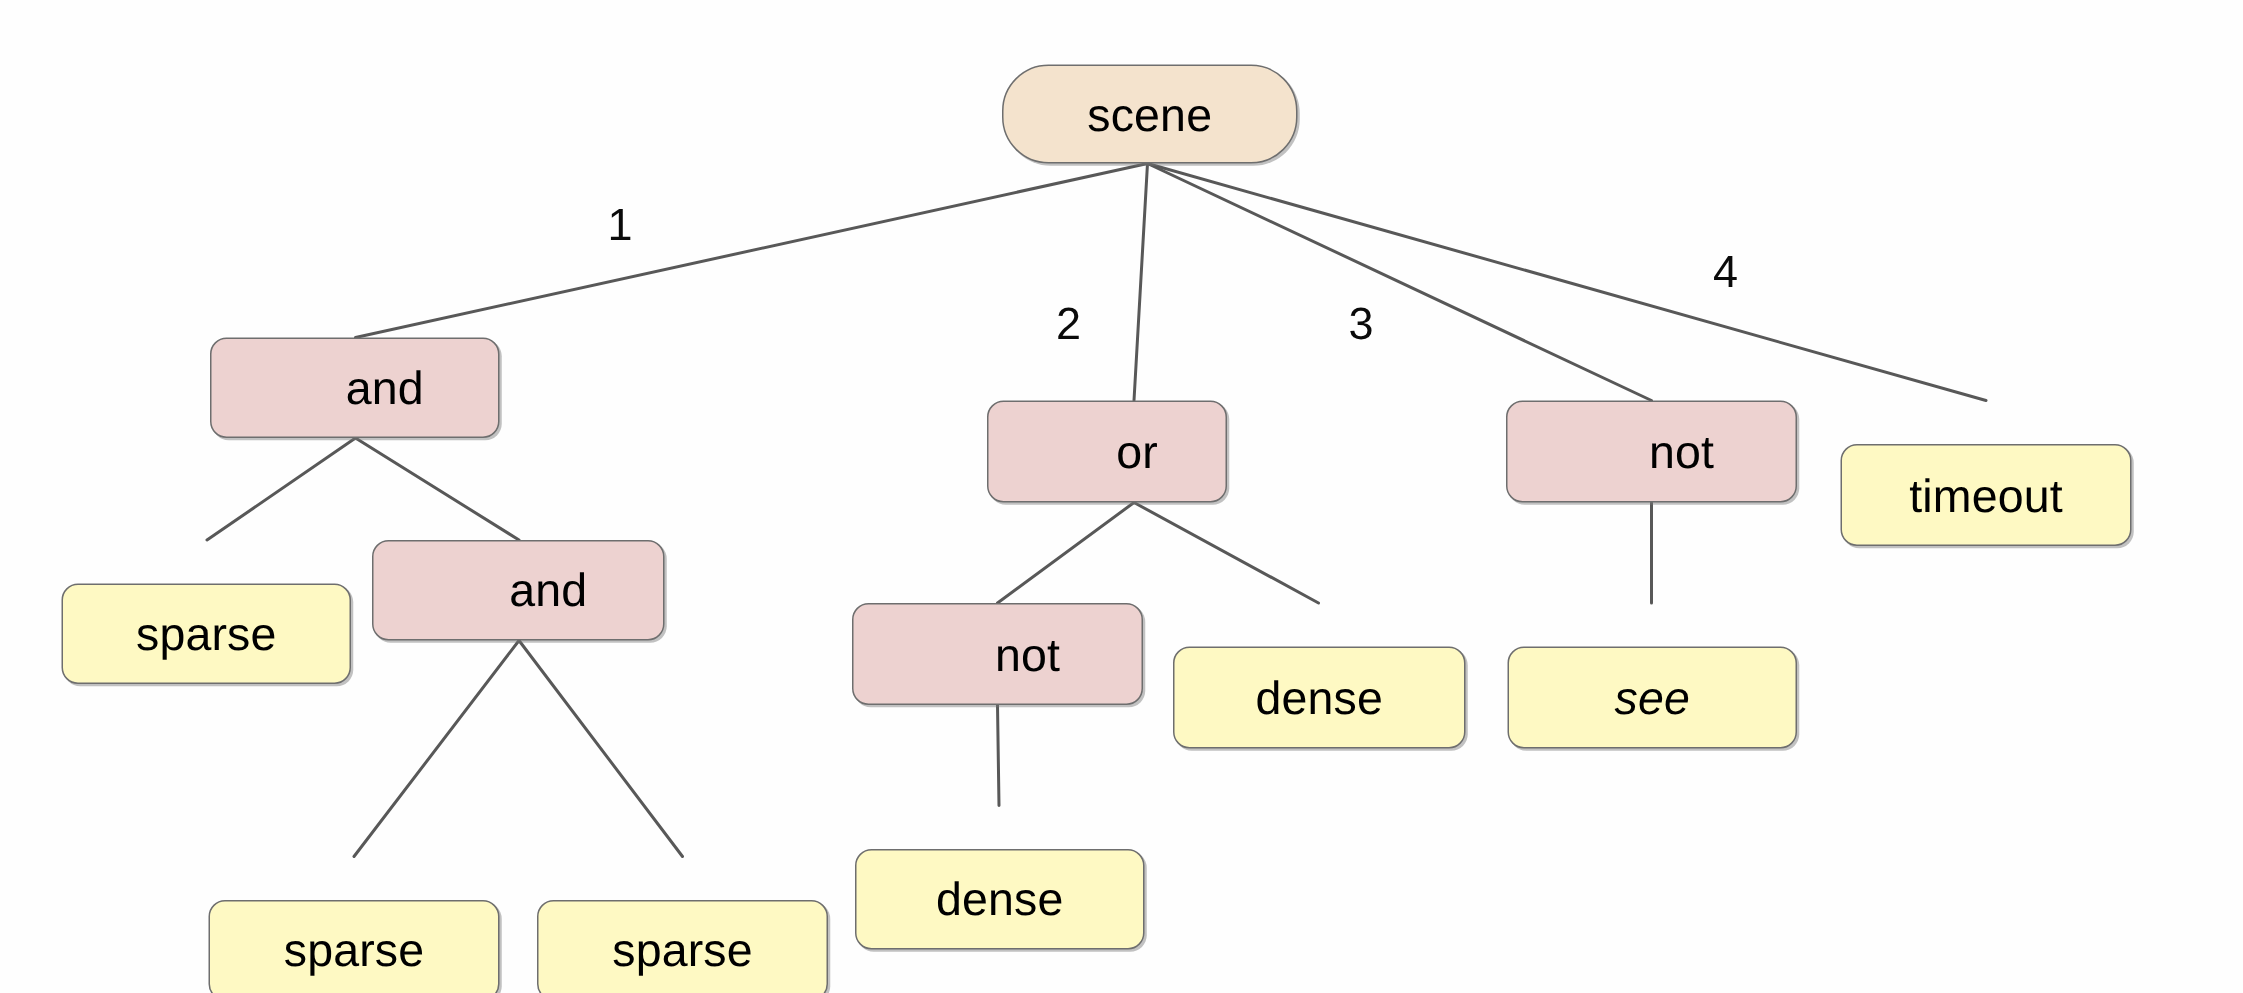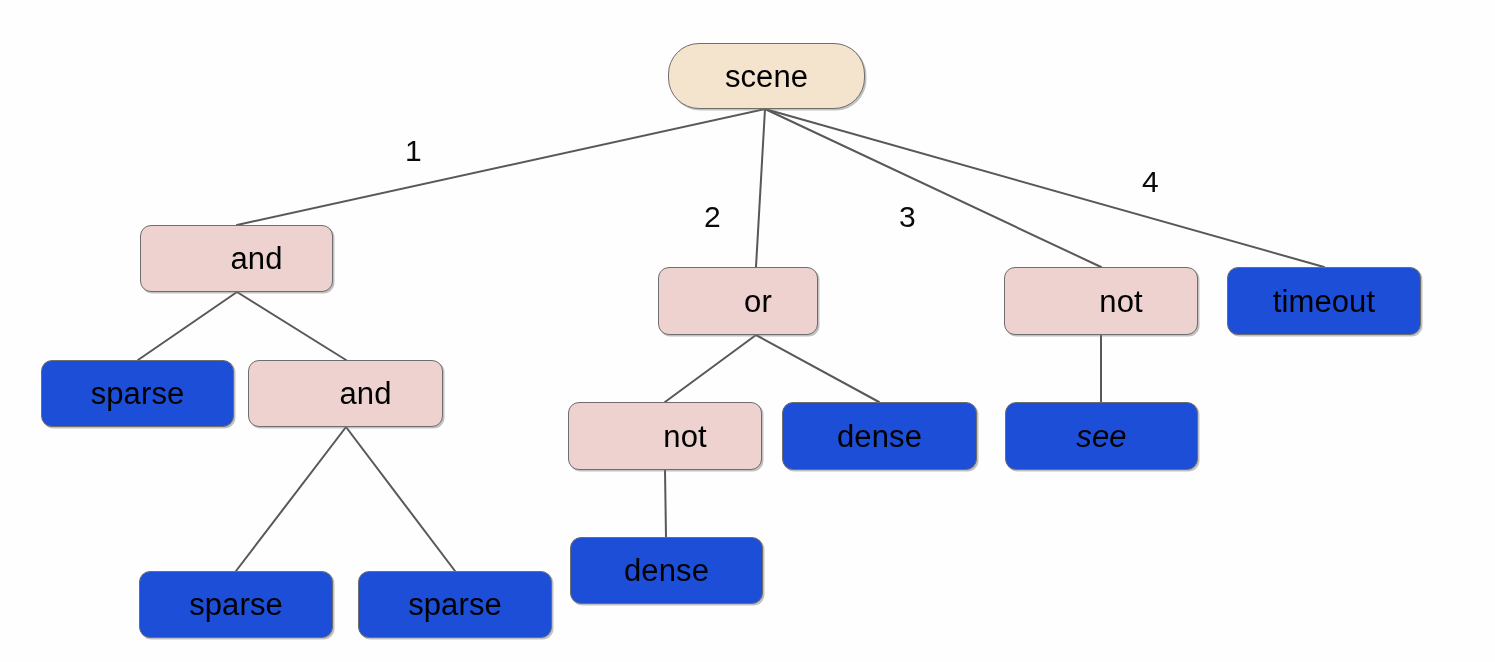--- a/index.html
+++ b/index.html
@@ -39,21 +39,22 @@
     color: #000000;
     letter-spacing: 0.1px;
     box-shadow: 1.5px 1.5px 0px rgba(120,120,120,0.45);
     white-space: nowrap;
   }
   .node-op {
     background: #edd2d0;
     padding-left: 40px;
   }
   .node-leaf {
-    background: #1d4ed8;
+    background: #fef9c3;
+    margin-top: 29px;
   }
   .node-root {
     background: #f4e3cd;
     border-radius: 31px;
   }
   .edge-label {
     position: absolute;
     font-size: 30px;
     line-height: 1;
     color: #0a0a0a;

